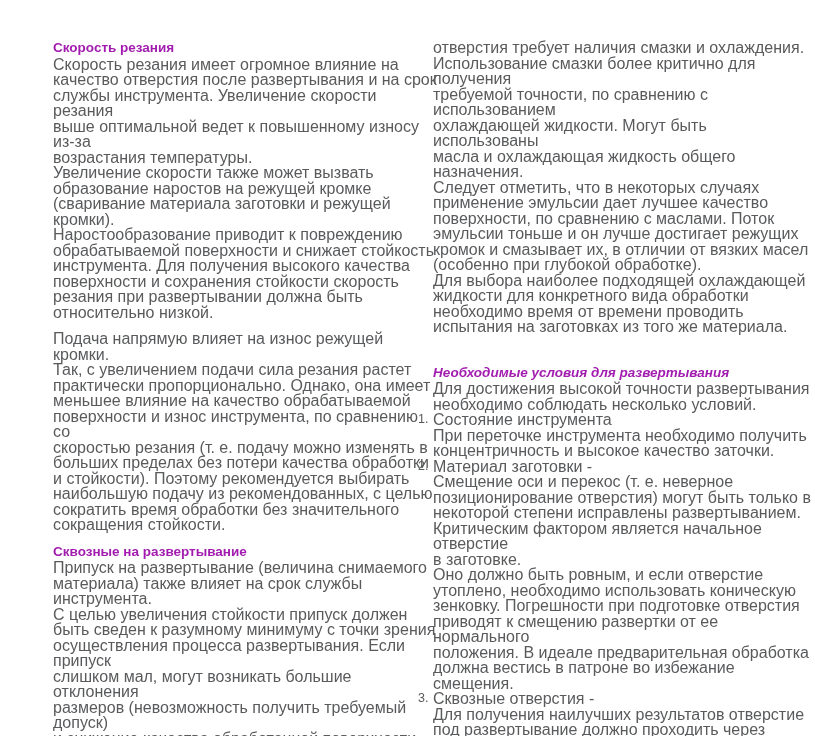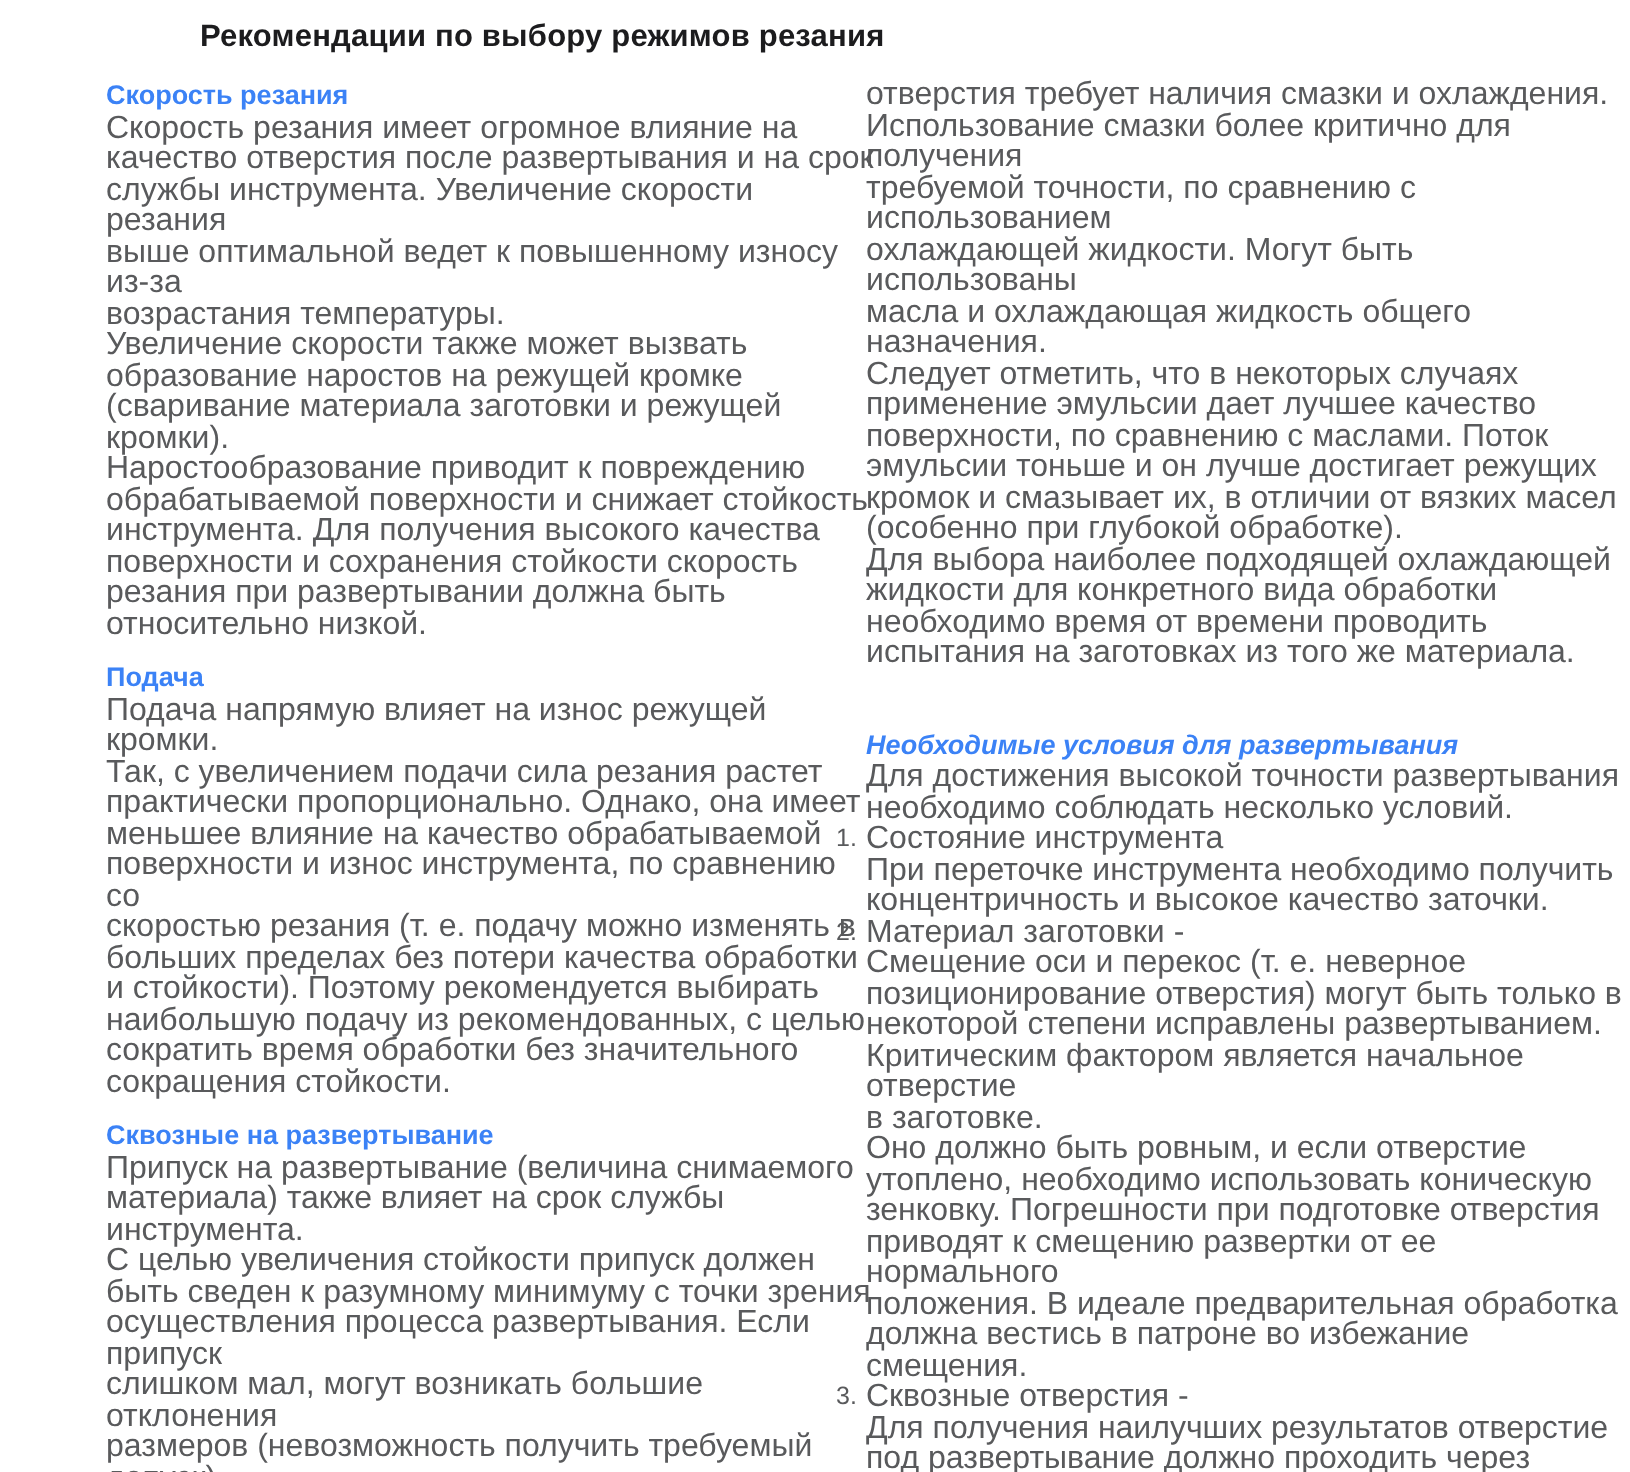--- a/index.html
+++ b/index.html
@@ -37,21 +37,21 @@
     left: 418px;
     width: 397px;
   }
   .section {
     margin-bottom: 11px;
   }
   .section-heading {
     margin: 0 0 1px 0;
     font-size: 13.5px;
     font-weight: bold;
-    color: #3b82f6;
+    color: #a21caf;
     line-height: 15.5px;
   }
   .body-text {
     margin: 0;
     font-size: 16px;
     color: #595a5c;
     line-height: 15.5px;
     white-space: pre-line;
   }
   .indented {
@@ -80,42 +80,40 @@
   }
   .cond-text {
     flex: 1;
   }
 </style>
 </head>
 <body>
 
 <div class="page">
 
-  <h1 class="doc-title">Рекомендации по выбору режимов резания</h1>
 
   <div class="col col-left">
     <div class="section">
       <h2 class="section-heading">Скорость резания</h2>
       <p class="body-text">Скорость резания имеет огромное влияние на
 качество отверстия после развертывания и на срок
 службы инструмента. Увеличение скорости резания
 выше оптимальной ведет к повышенному износу из-за
 возрастания температуры.
 Увеличение скорости также может вызвать
 образование наростов на режущей кромке
 (сваривание материала заготовки и режущей кромки).
 Наростообразование приводит к повреждению
 обрабатываемой поверхности и снижает стойкость
 инструмента. Для получения высокого качества
 поверхности и сохранения стойкости скорость
 резания при развертывании должна быть
 относительно низкой.</p>
     </div>
     <div class="section">
-      <h2 class="section-heading">Подача</h2>
       <p class="body-text">Подача напрямую влияет на износ режущей кромки.
 Так, с увеличением подачи сила резания растет
 практически пропорционально. Однако, она имеет
 меньшее влияние на качество обрабатываемой
 поверхности и износ инструмента, по сравнению со
 скоростью резания (т. е. подачу можно изменять в
 больших пределах без потери качества обработки
 и стойкости). Поэтому рекомендуется выбирать
 наибольшую подачу из рекомендованных, с целью
 сократить время обработки без значительного

